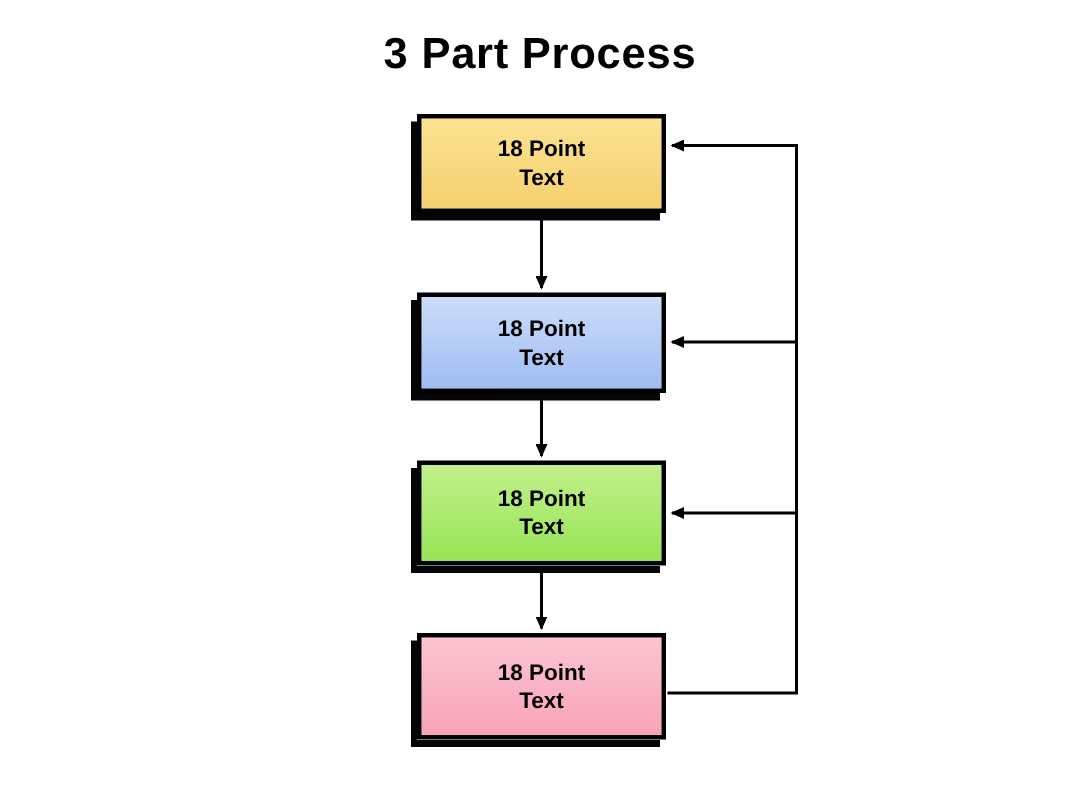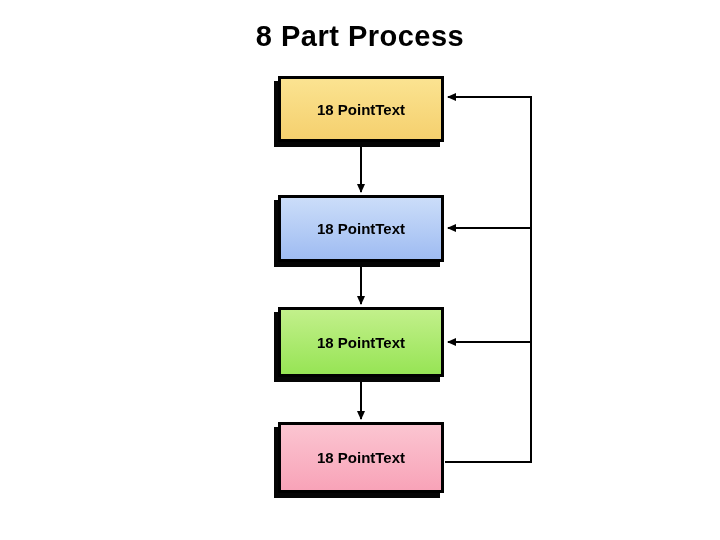--- a/index.html
+++ b/index.html
@@ -24,21 +24,21 @@
     letter-spacing: 0.5px;
   }
   .step-box {
     position: absolute;
     left: 278px;
     width: 166px;
     box-sizing: border-box;
     border: 3px solid #000000;
     box-shadow: -4px 5px 0 #050505;
     display: flex;
-    flex-direction: row;
+    flex-direction: column;
     align-items: center;
     justify-content: center;
   }
   .step-box .label-line {
     font-size: 15px;
     font-weight: bold;
     color: #000000;
     line-height: 19px;
     text-align: center;
   }
@@ -56,21 +56,21 @@
     stroke: #000000;
     stroke-width: 2;
     fill: none;
   }
 </style>
 </head>
 <body>
 
 <div class="slide">
 
-  <h1 class="title">8 Part Process</h1>
+  <h1 class="title">3 Part Process</h1>
 
   <svg class="connector-layer" viewBox="0 0 720 540">
     <defs>
       <marker id="arrowhead" markerWidth="10" markerHeight="8" refX="8" refY="4" orient="auto" markerUnits="userSpaceOnUse">
         <path d="M0,0 L9,4 L0,8 Z" fill="#000000"></path>
       </marker>
     </defs>
 
     <line x1="361" y1="143" x2="361" y2="192" marker-end="url(#arrowhead)"></line>
     <line x1="361" y1="263" x2="361" y2="304" marker-end="url(#arrowhead)"></line>

